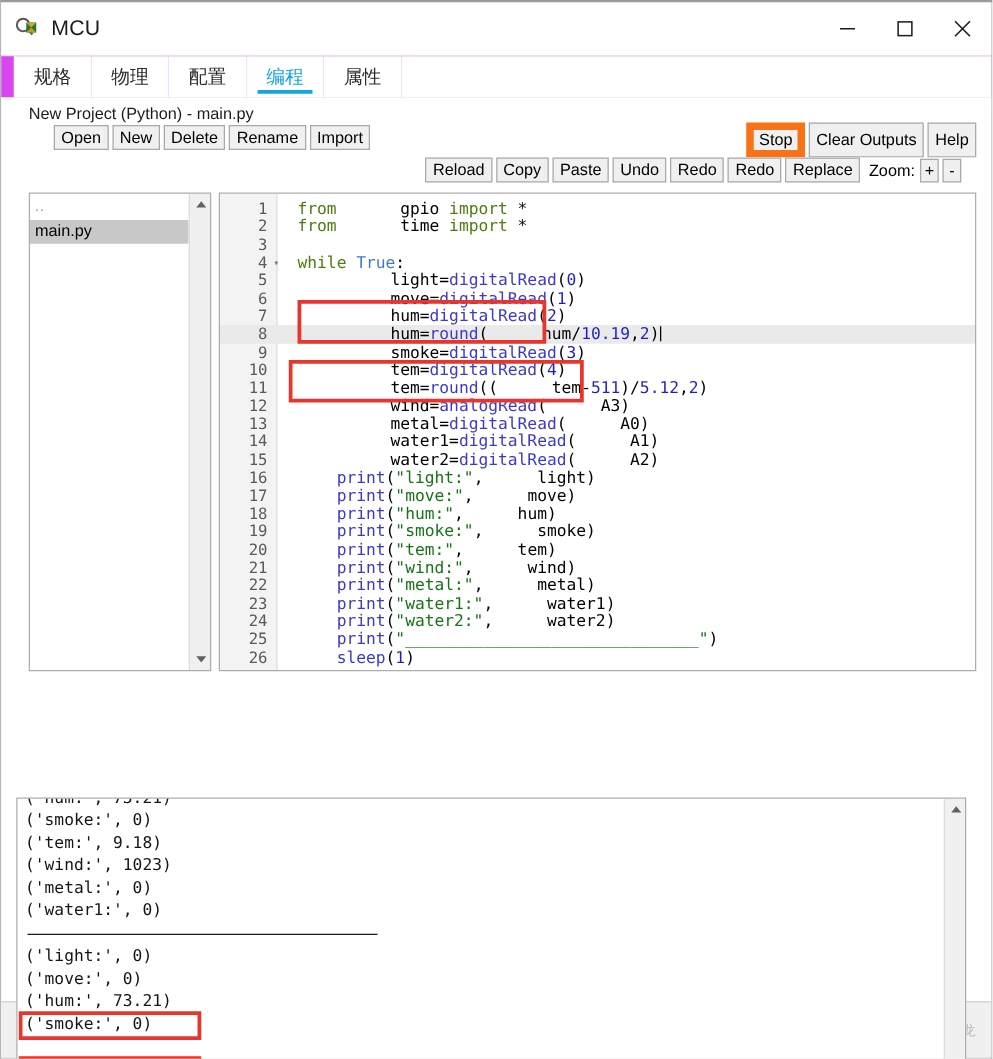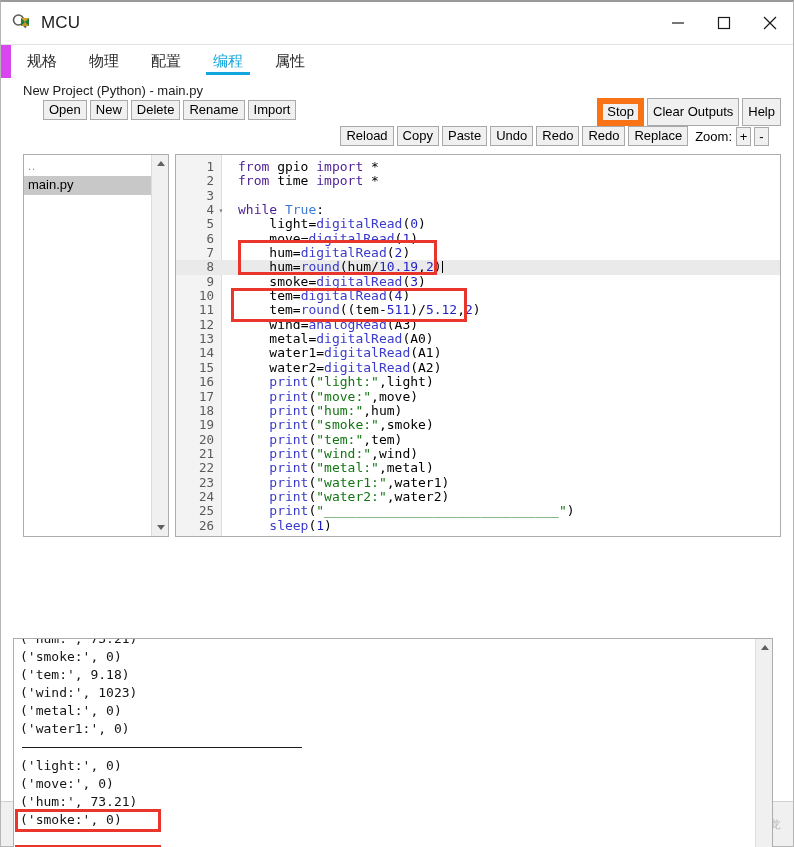--- a/index.html
+++ b/index.html
@@ -269,26 +269,26 @@
   }
   .fold {
     display: inline-block;
     width: 10px;
     text-align: center;
     color: #7d7d7d;
     font-size: 8px;
     vertical-align: 1px;
   }
   .ctext { padding-left: 12px; }
-  .kw  { color: #4c1d95; }
+  .kw  { color: #4d7c0f; }
   .kw2 { color: #3c7ad6; }
   .fn  { color: #3a3acc; }
   .str { color: #137613; }
   .num { color: #1f1fc4; }
-  .pl  { color: #000000; }
+  .pl  { color: #000000; margin-left: 43px; }
   .caret {
     display: inline-block;
     width: 1px;
     height: 12px;
     background: #000;
     vertical-align: -2px;
   }
 
   
   .annobox {

